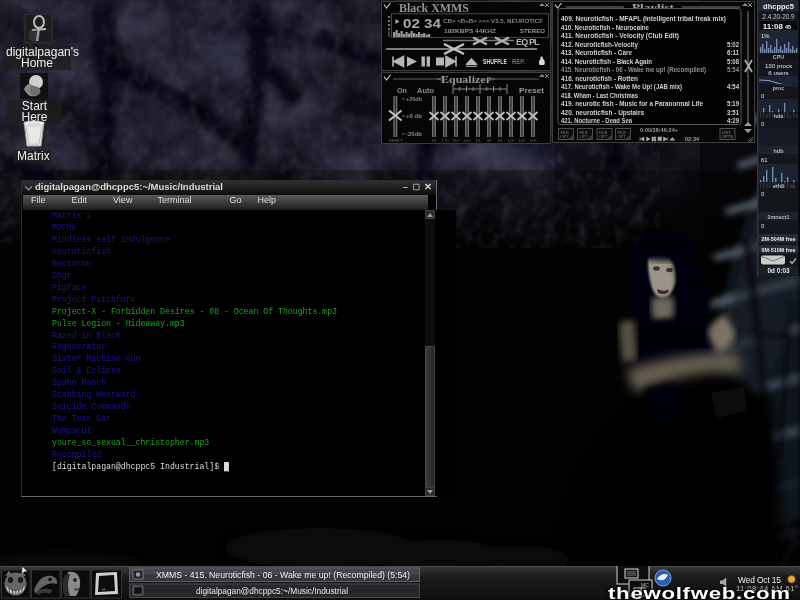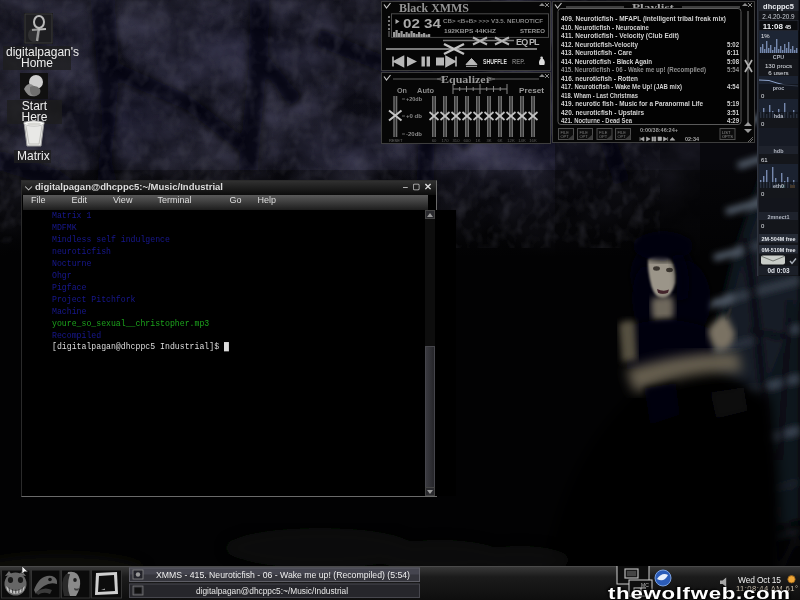--- a/index.html
+++ b/index.html
@@ -201,21 +201,31 @@
     <div id="termtitle"><span style="display:inline-block;width:13px;text-align:center;color:#ccc;">⌵</span>digitalpagan@dhcppc5:~/Music/Industrial<span style="position:absolute;right:28px;top:0;color:#bbb;">–</span><span style="position:absolute;right:16px;top:1px;color:#bbb;font-size:8px;">▢</span><span style="position:absolute;right:4px;top:0;color:#ddd;">✕</span></div>
     <div id="termmenu"><span style="margin-left:8px">File</span><span style="margin-left:26px">Edit</span><span style="margin-left:26px">View</span><span style="margin-left:25px">Terminal</span><span style="margin-left:38px">Go</span><span style="margin-left:16px">Help</span></div>
     <div id="termbody"><span class="b">Matrix 1
 MDFMK
 Mindless self indulgence
 neuroticfish
 Nocturne
 Ohgr
 Pigface
 Project Pitchfork
-</span><span class="b">Machine
+</span><span class="g">Project-X - Forbidden Desires - 08 - Ocean Of Thoughts.mp3
+Pulse Legion - Hideaway.mp3
+</span><span class="b">Razed in Black
+Regenerator
+Sister Machine Gun
+Soil &amp; Eclipse
+Spahn Ranch
+Stabbing Westward
+Suicide Commando
+The Tear Gar
+</span><span class="b">Wumpscut
 </span><span class="g">youre_so_sexual__christopher.mp3
 </span><span class="b">Recompiled
 </span><span class="w">[digitalpagan@dhcppc5 Industrial]$ █</span></div>
     <div id="termscroll">
         <div style="position:absolute;top:0;left:0;width:10px;height:9px;background:#2a2a2e;border:1px solid #444;box-sizing:border-box;">
           <div style="width:0;height:0;border-left:3px solid transparent;border-right:3px solid transparent;border-bottom:4px solid #999;margin:2px auto;"></div>
         </div>
         <div style="position:absolute;top:136px;left:0;width:10px;height:143px;background:linear-gradient(90deg,#3a3a40,#26262a);border:1px solid #46464c;box-sizing:border-box;"></div>
         <div style="position:absolute;bottom:0;left:0;width:10px;height:9px;background:#2a2a2e;border:1px solid #444;box-sizing:border-box;">
           <div style="width:0;height:0;border-left:3px solid transparent;border-right:3px solid transparent;border-top:4px solid #999;margin:2px auto;"></div>

